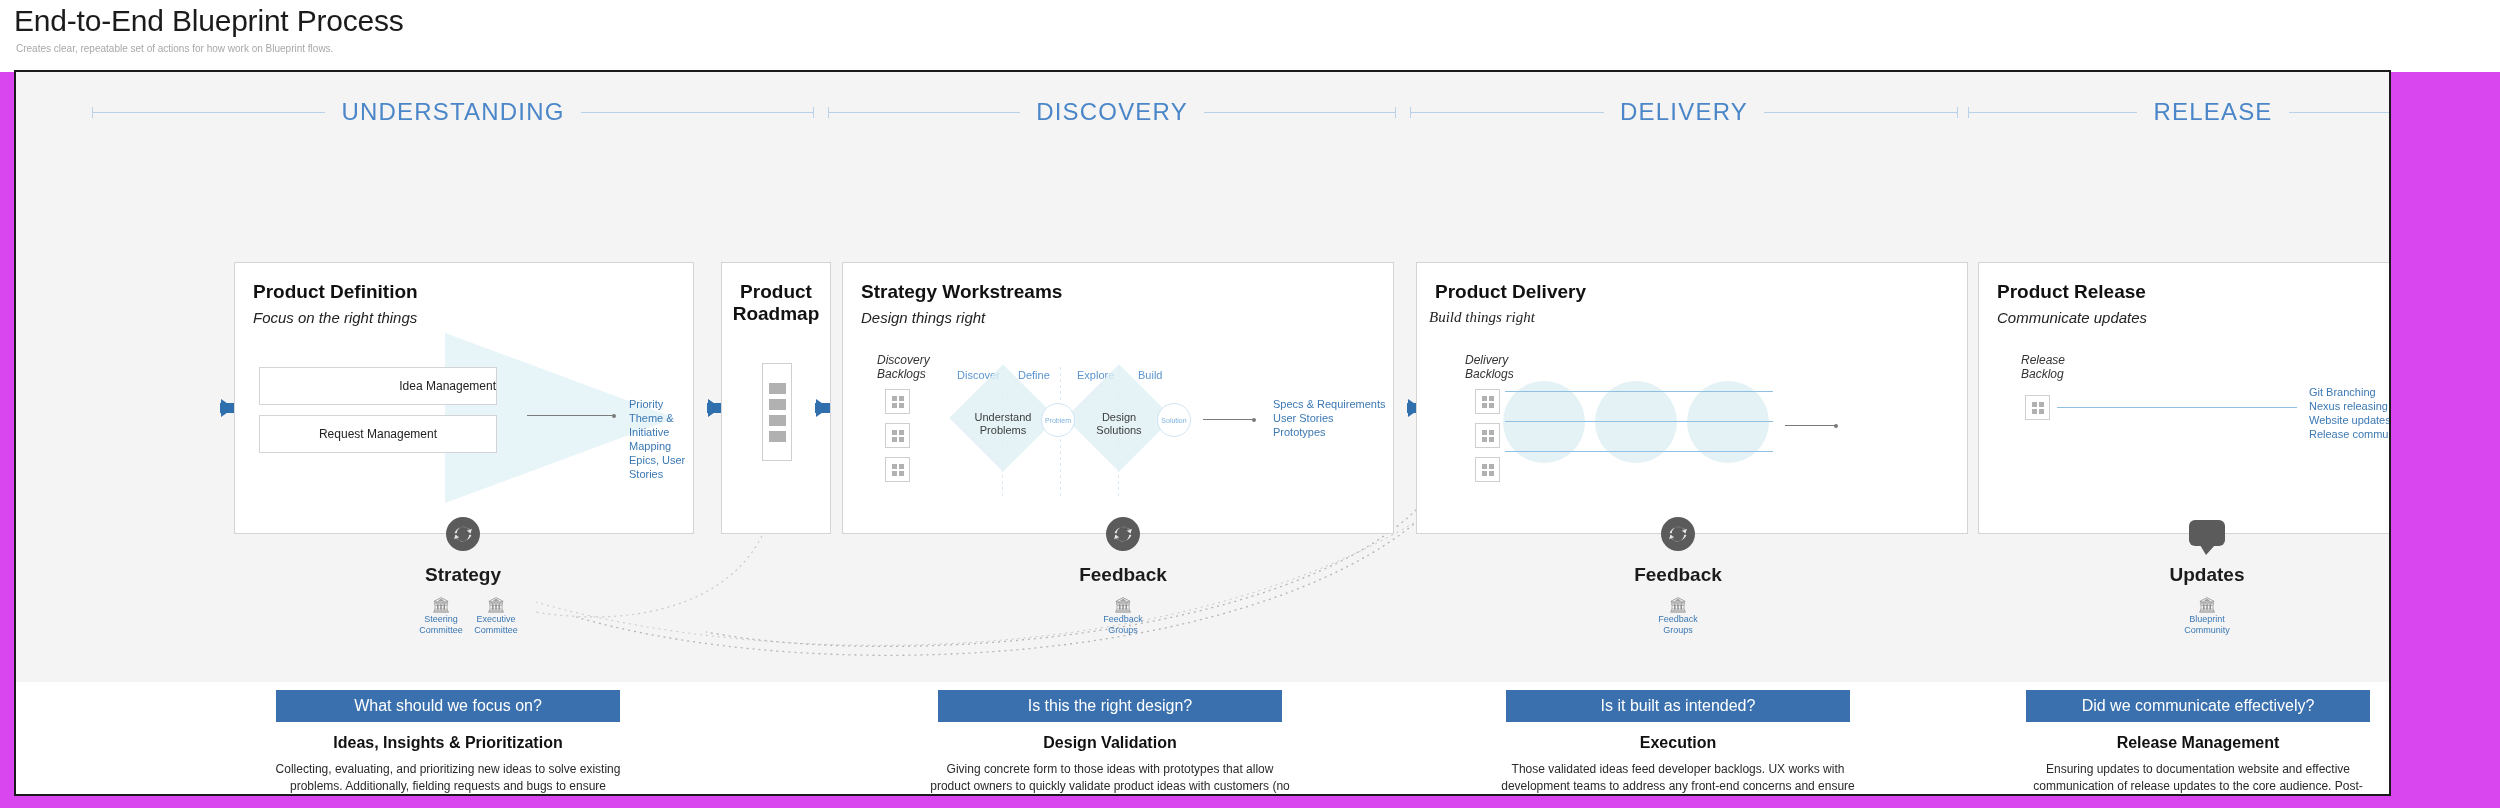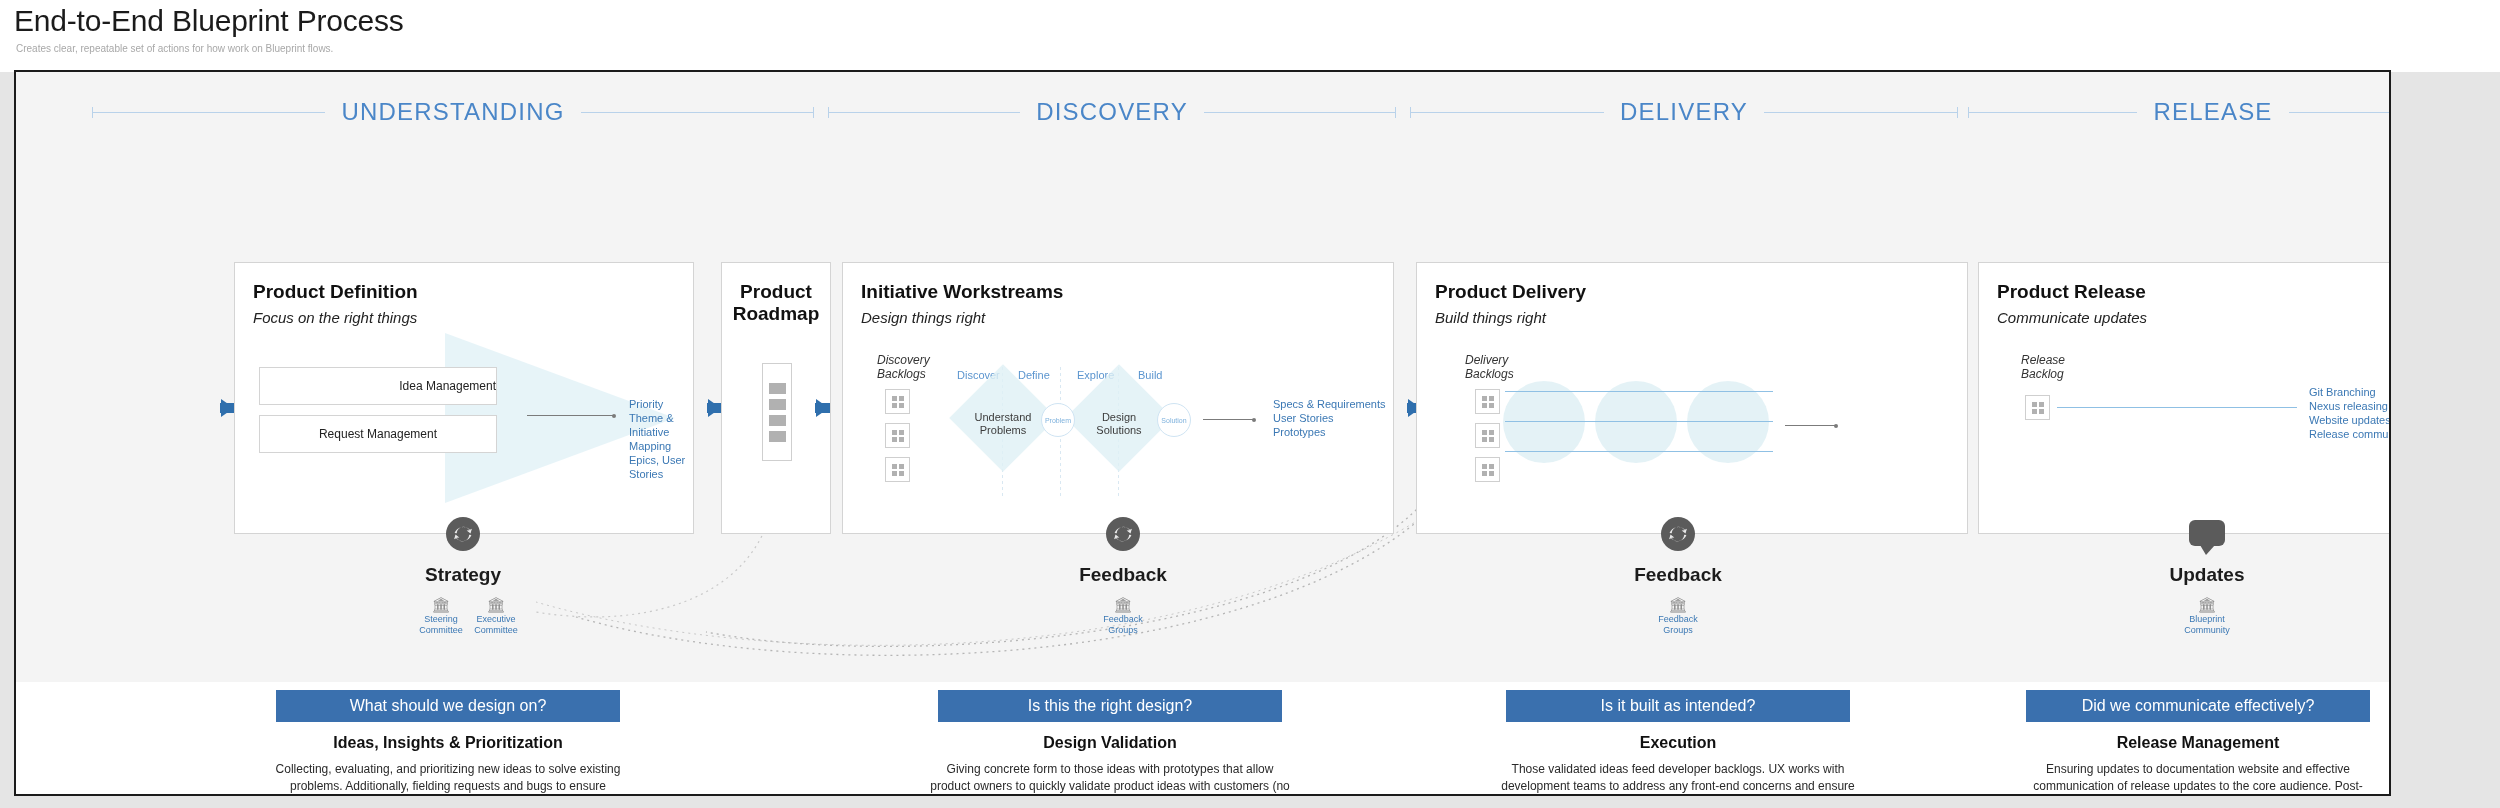--- a/index.html
+++ b/index.html
@@ -1,18 +1,18 @@
 <!DOCTYPE html>
 <html><head>
 <meta charset="utf-8">
 <style>
   html,body{margin:0;padding:0;background:#ffffff;}
   body{width:2500px;height:808px;font-family:"Liberation Sans",sans-serif;overflow:hidden;}
 
-  .page{position:relative;width:2500px;height:808px;background:#e5e5e5;box-sizing:border-box;}
+  .page{position:relative;width:2500px;height:808px;background:#d946ef;box-sizing:border-box;}
 
   
   .header{position:absolute;left:0;top:0;width:2500px;height:72px;background:#fff;}
   .page-title{position:absolute;left:14px;top:4px;font-size:30px;font-weight:400;color:#1b1b1b;letter-spacing:-0.2px;}
   .page-sub{position:absolute;left:16px;top:43px;font-size:10px;color:#a8a8a8;font-weight:400;}
 
   
   .frame{position:absolute;left:14px;top:70px;width:2377px;height:726px;border:2px solid #1b1b1b;box-sizing:border-box;background:#ffffff;overflow:hidden;}
   .canvas{position:absolute;left:0;top:0;width:2468px;height:610px;background:#f4f4f4;}
 
@@ -156,21 +156,21 @@
         <i></i>
         <i></i>
         <i></i>
         <i></i>
       </div>
     </div>
 
     <div class="arrow" style="left:800px;top:327px;"></div>
 
     <div class="card" style="left:826px;top:190px;width:552px;height:272px;">
-      <div class="card-title" style="left:18px;top:18px;">Initiative Workstreams</div>
+      <div class="card-title" style="left:18px;top:18px;">Strategy Workstreams</div>
       <div class="card-sub" style="left:18px;top:46px;">Design things right</div>
       <div class="sm-ital" style="left:34px;top:90px;white-space:pre-line;">Discovery
 Backlogs</div>
 
       <div class="gridbox miniGrid" style="left:42px;top:126px;">
         <i></i>
           <i></i>
           <i></i>
           <i></i>
       </div>
@@ -214,21 +214,21 @@
       <div class="hline" style="left:360px;top:156px;width:52px;"></div>
       <div class="blue-note" style="left:430px;top:134px;white-space:pre-line;">Specs &amp; Requirements
 User Stories
 Prototypes</div>
     </div>
 
     <div class="arrow" style="left:1392px;top:327px;"></div>
 
     <div class="card" style="left:1400px;top:190px;width:552px;height:272px;">
       <div class="card-title" style="left:18px;top:18px;">Product Delivery</div>
-      <div class="card-sub" style="left:18px;top:46px;">Build things right</div>
+      <div class="card-sub" style="left:12px;top:46px;font-family:Liberation Serif, serif;">Build things right</div>
       <div class="sm-ital" style="left:48px;top:90px;white-space:pre-line;">Delivery
 Backlogs</div>
 
       <div class="gridbox miniGrid" style="left:58px;top:126px;">
         <i></i>
           <i></i>
           <i></i>
           <i></i>
       </div>
       <div class="gridbox miniGrid" style="left:58px;top:160px;">
@@ -319,21 +319,21 @@
 
     <div class="bubble" style="left:2173px;top:448px;"></div>
     <div class="loop-title" style="left:2116px;top:492px;width:150px;">Updates</div>
     <div class="person" style="left:2161px;top:527px;width:60px;">
       <div class="pi">🏛</div>
       <div class="pl" style="white-space:pre-line;">Blueprint
 Community</div>
     </div>
 
     <div class="band">
-      <div class="banner" style="left:260px;top:8px;width:344px;">What should we design on?</div>
+      <div class="banner" style="left:260px;top:8px;width:344px;">What should we focus on?</div>
       <div class="b-title" style="left:232px;top:52px;width:400px;">Ideas, Insights &amp; Prioritization</div>
       <div class="b-desc" style="left:252px;top:79px;width:360px;">Collecting, evaluating, and prioritizing new ideas to solve existing problems. Additionally, fielding requests and bugs to ensure delivery of solutions in a timely manner.</div>
 
       <div class="banner" style="left:922px;top:8px;width:344px;">Is this the right design?</div>
       <div class="b-title" style="left:894px;top:52px;width:400px;">Design Validation</div>
       <div class="b-desc" style="left:914px;top:79px;width:360px;">Giving concrete form to those ideas with prototypes that allow product owners to quickly validate product ideas with customers (no developer coding needed).</div>
 
       <div class="banner" style="left:1490px;top:8px;width:344px;">Is it built as intended?</div>
       <div class="b-title" style="left:1462px;top:52px;width:400px;">Execution</div>
       <div class="b-desc" style="left:1482px;top:79px;width:360px;">Those validated ideas feed developer backlogs. UX works with development teams to address any front-end concerns and ensure maintenance of UX standards.</div>

